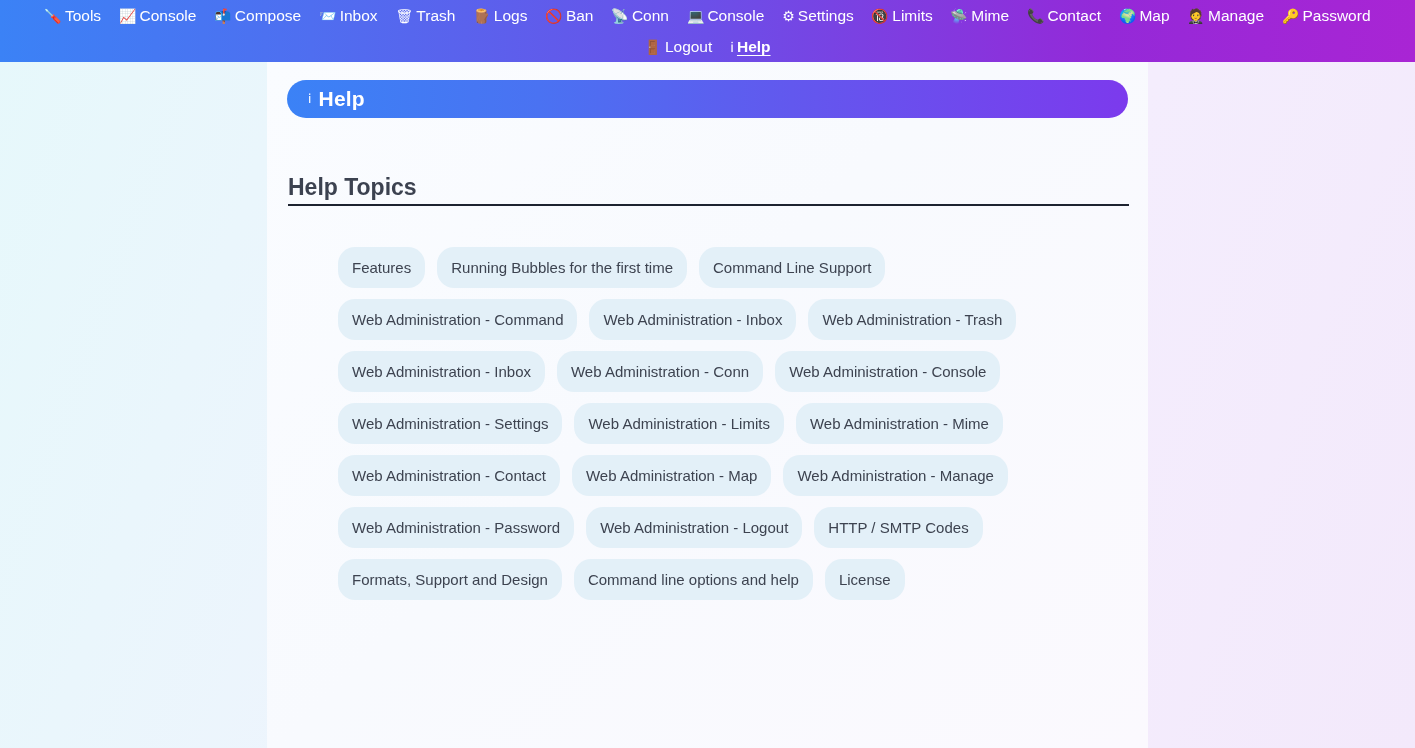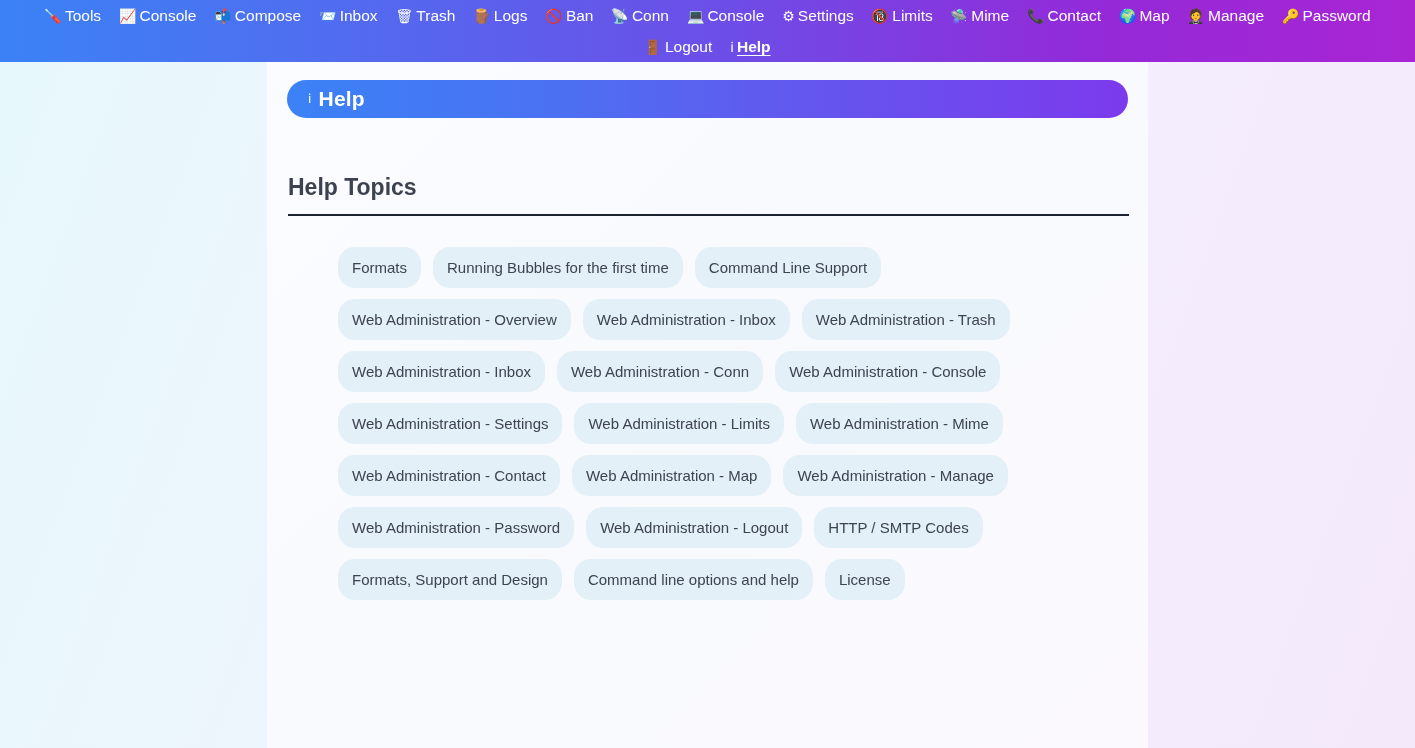--- a/index.html
+++ b/index.html
@@ -93,21 +93,21 @@
   }
 
   .section-title {
     position: absolute;
     left: 21px;
     top: 112px;
     width: 841px;
     font-size: 23px;
     font-weight: bold;
     color: #3c4250;
-    padding-bottom: 13px;
+    padding-bottom: 3px;
     border-bottom: 2px solid #1d2330;
   }
 
   .pill-wrap {
     position: absolute;
     left: 71px;
     top: 185px;
     width: 760px;
     display: flex;
     flex-wrap: wrap;
@@ -213,24 +213,24 @@
   <div class="content-panel">
 
     <div class="banner">
       <span class="ic">ℹ</span>
       <span>Help</span>
     </div>
 
     <div class="section-title">Help Topics</div>
 
     <div class="pill-wrap" id="topic-list">
-        <button class="pill">Formats</button>
+        <button class="pill">Features</button>
         <button class="pill">Running Bubbles for the first time</button>
         <button class="pill">Command Line Support</button>
-        <button class="pill">Web Administration - Overview</button>
+        <button class="pill">Web Administration - Command</button>
         <button class="pill">Web Administration - Inbox</button>
         <button class="pill">Web Administration - Trash</button>
         <button class="pill">Web Administration - Inbox</button>
         <button class="pill">Web Administration - Conn</button>
         <button class="pill">Web Administration - Console</button>
         <button class="pill">Web Administration - Settings</button>
         <button class="pill">Web Administration - Limits</button>
         <button class="pill">Web Administration - Mime</button>
         <button class="pill">Web Administration - Contact</button>
         <button class="pill">Web Administration - Map</button>

